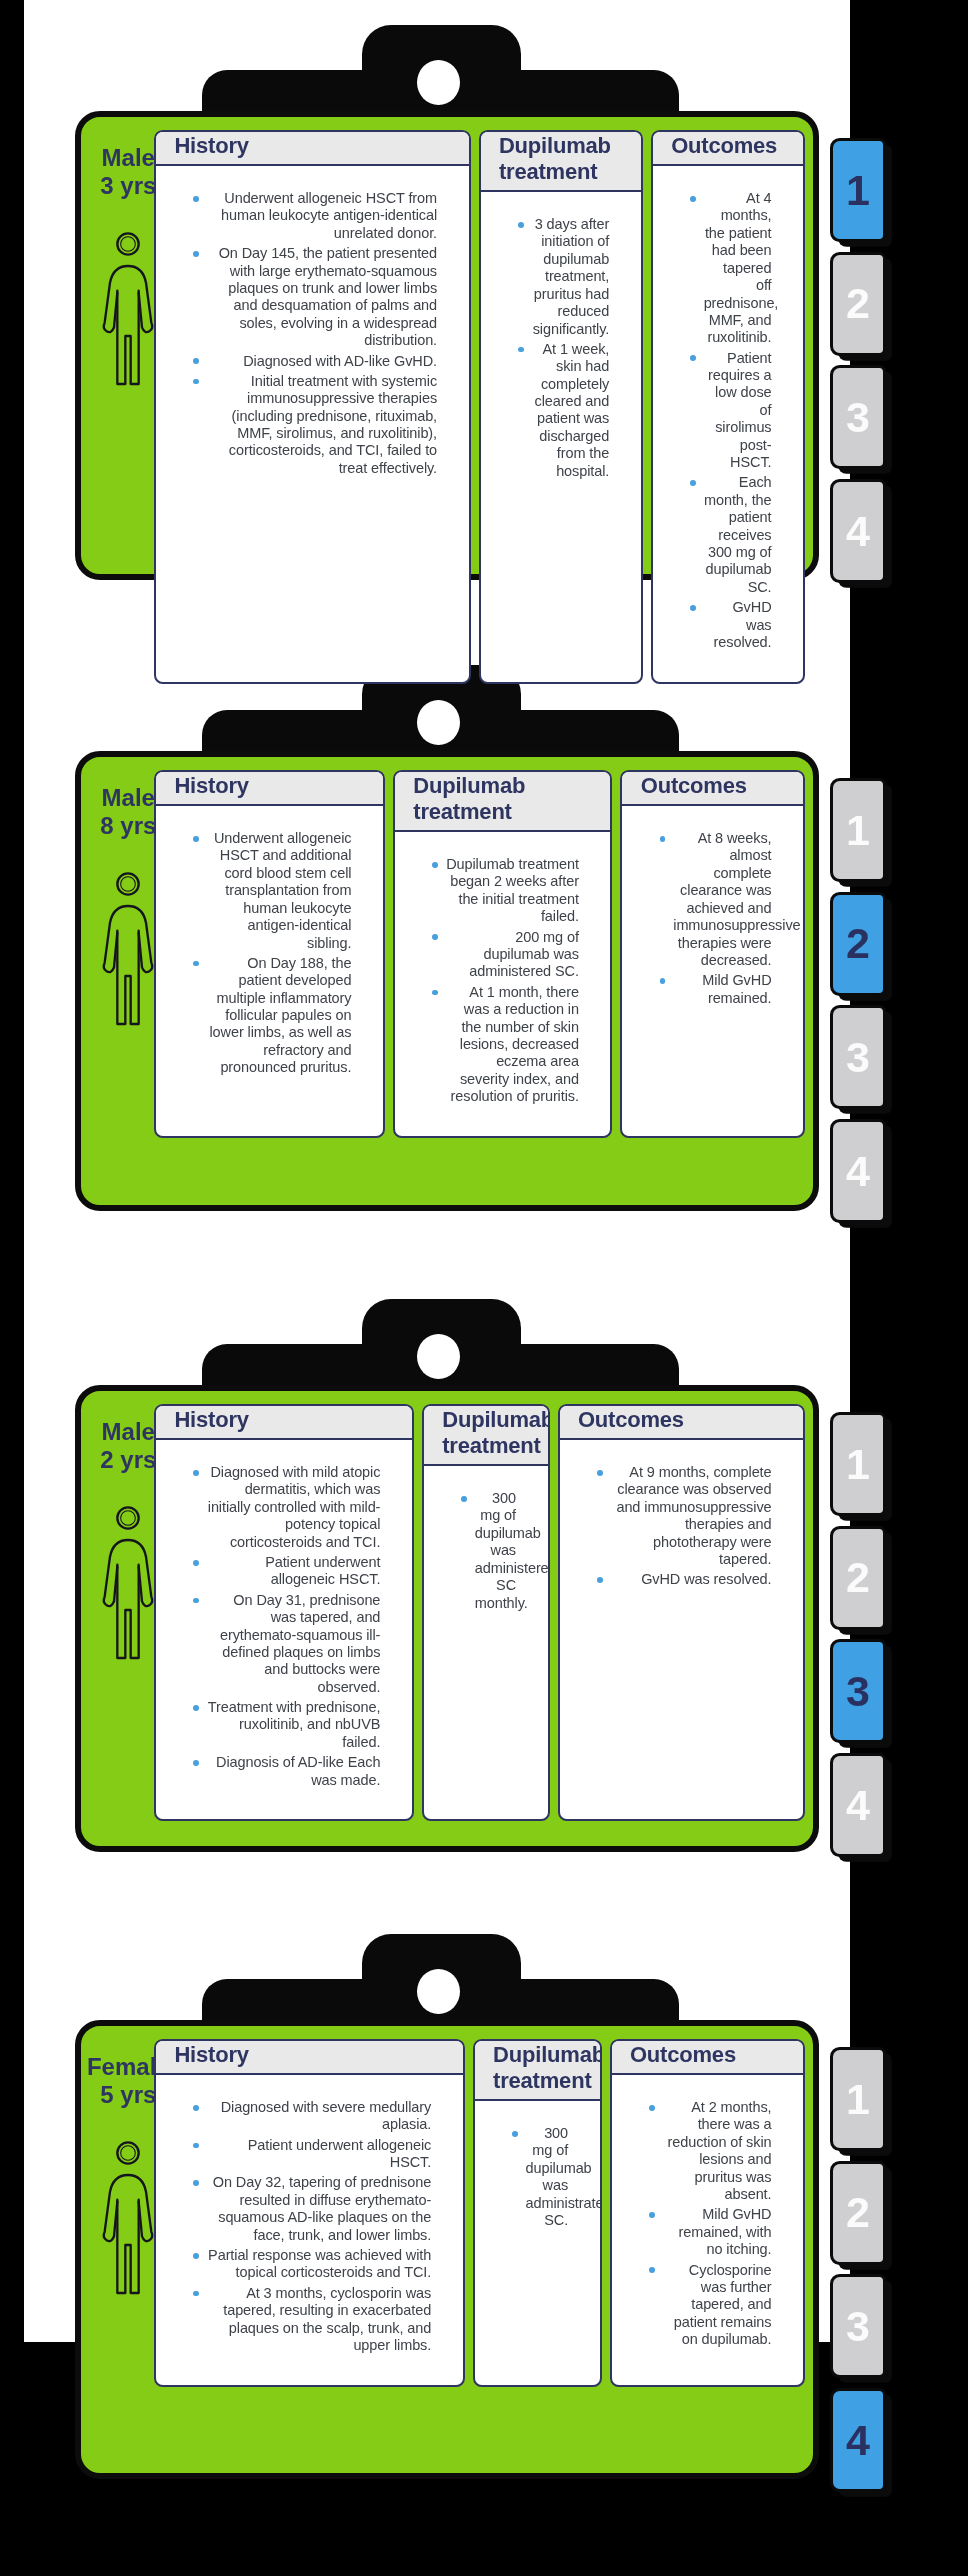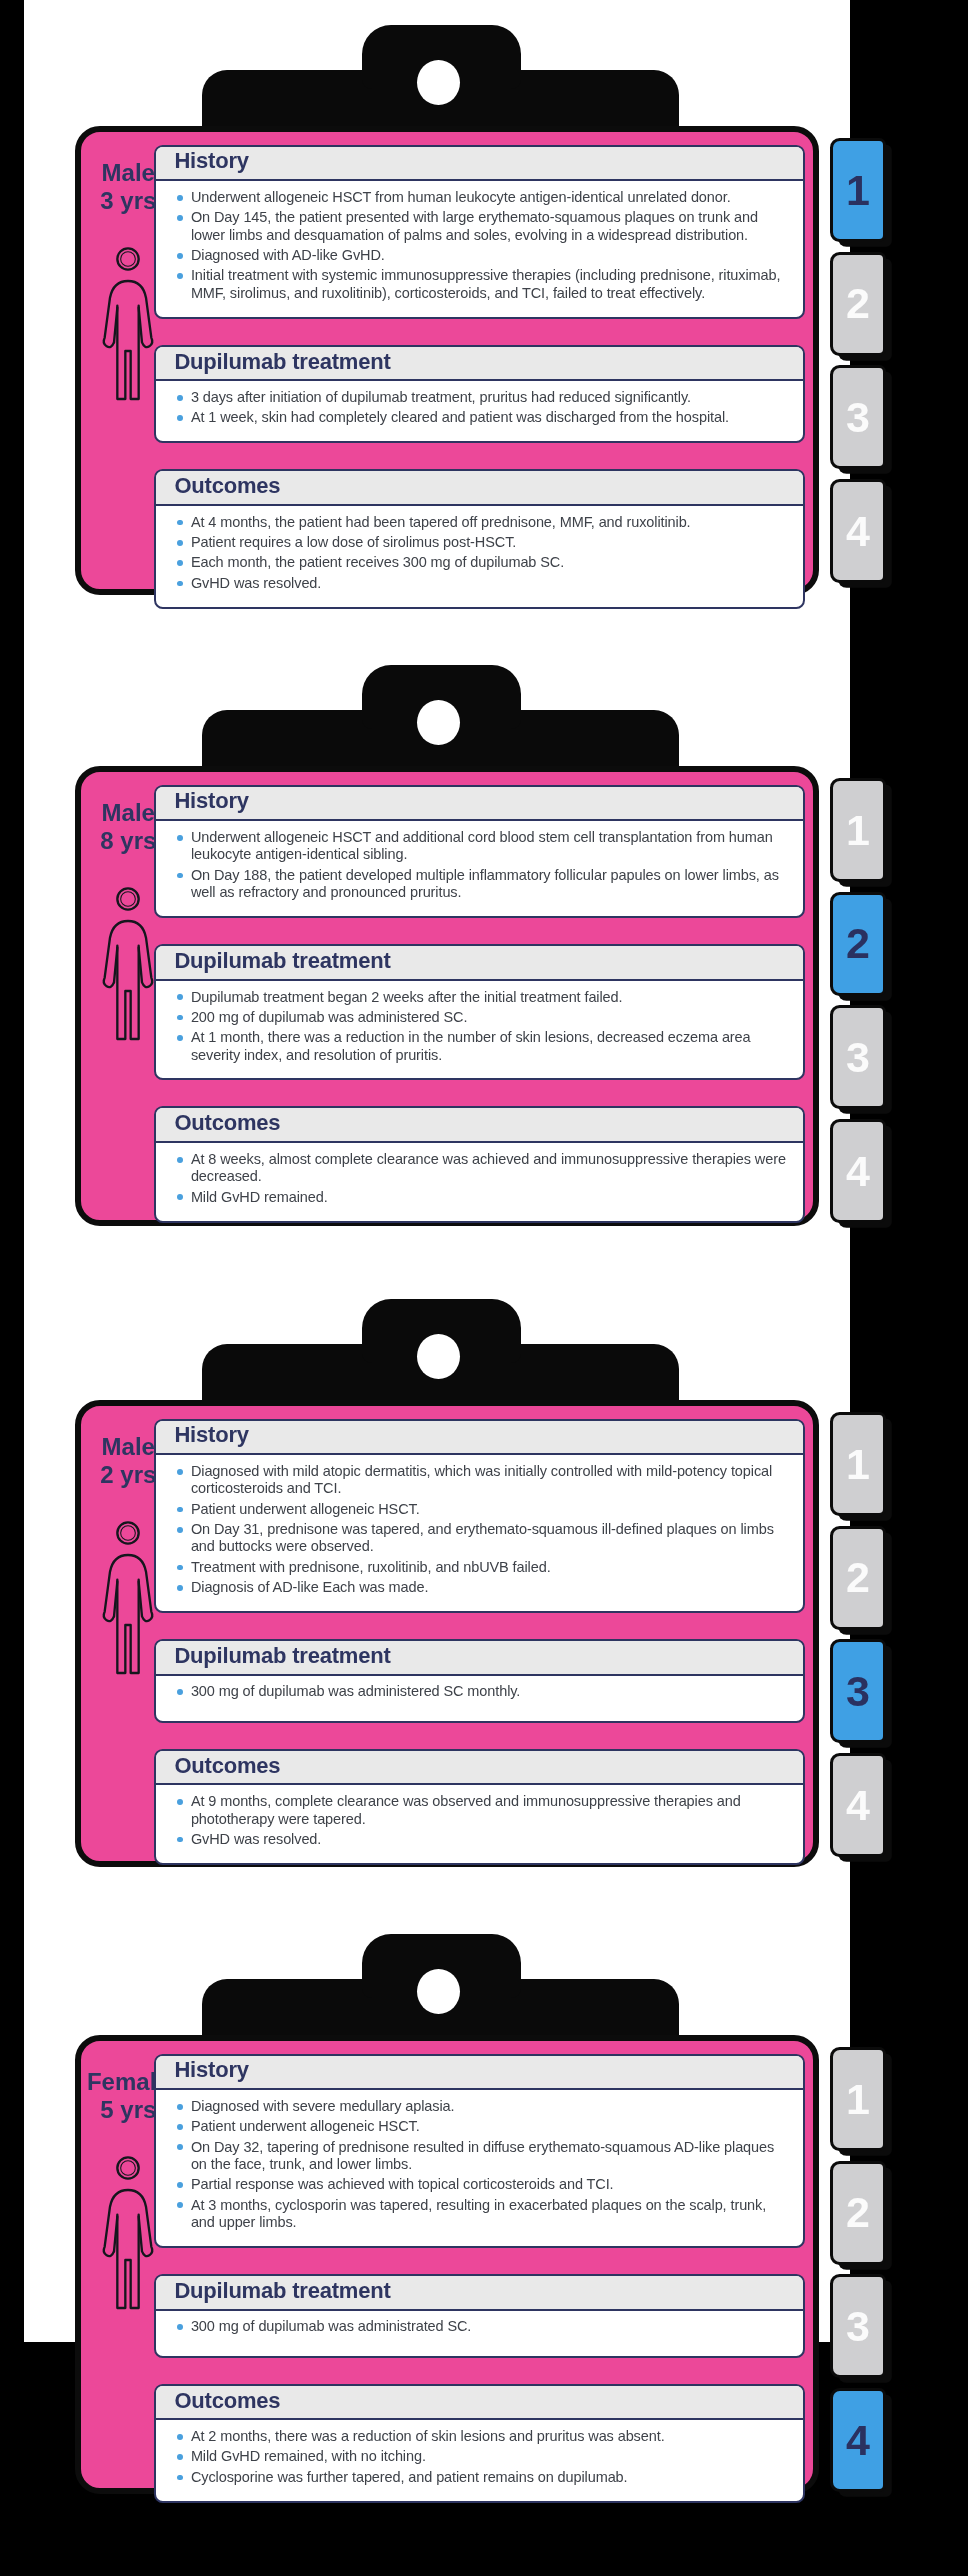--- a/index.html
+++ b/index.html
@@ -18,35 +18,35 @@
   .group{position:absolute;left:75px;width:819px;}
   
   .clip{position:absolute;left:0;top:0;width:744px;height:107px;}
   .clip-base{position:absolute;left:127px;top:45px;width:477px;height:60px;
     background:#0a0a0a;border-radius:25px 25px 0 0;}
   .clip-top{position:absolute;left:287px;top:0;width:159px;height:64px;
     background:#0a0a0a;border-radius:29px 29px 9.7px 9.7px;}
   .clip-hole{position:absolute;left:342px;top:35px;width:43px;height:45px;
     background:#ffffff;border-radius:50%;z-index:3;}
   
-  .card{position:absolute;left:0;top:101px;width:744px;
-    background:#ec4899;border:6.8px solid #0c0c0c;border-radius:25px;
+  .card{position:absolute;left:0;top:86px;width:744px;
+    background:#84cc16;border:6.8px solid #0c0c0c;border-radius:25px;
     box-sizing:border-box;z-index:2;}
   
   .patient{position:absolute;left:4.8px;top:27px;width:85px;text-align:center;}
   .p-sex,.p-age{font-weight:700;font-size:24px;line-height:28px;color:#2e3561;white-space:nowrap;}
   .person{display:block;margin:21px auto 0;width:60px;height:176px;}
   
   .sections{position:absolute;left:73px;top:12.6px;width:651px;
-    display:flex;flex-direction:column;gap:26px;}
+    display:flex;flex-direction:row;gap:8px;}
   .sec{border:2.9px solid #2e3561;border-radius:8.7px;background:#ffffff;overflow:hidden;}
   .sec-h{background:#e9e9e9;border-bottom:2.9px solid #2e3561;
     padding:1.9px 9.7px 4.8px 18.4px;font-size:22px;font-weight:700;color:#2e3561;
     letter-spacing:-0.2px;}
-  .sec-b{list-style:none;margin:0;padding:7.8px 15.5px 11.6px 18.4px;min-height:45px;box-sizing:border-box;}
+  .sec-b{list-style:none;margin:16px;padding:7.8px 15.5px 11.6px 18.4px;min-height:45px;box-sizing:border-box;text-align:right;}
   .sec-b li{position:relative;padding-left:16.5px;margin:0 0 2.9px 0;
     font-size:14.5px;line-height:17.4px;color:#3e4249;letter-spacing:-0.1px;}
   .sec-b li::before{content:"";position:absolute;left:2.9px;top:5.8px;width:5.8px;height:5.8px;
     border-radius:50%;background:#4aa0de;}
   
   .tabs{position:absolute;left:755px;top:113px;width:68px;}
   .tab{width:56px;height:104px;margin-bottom:9.7px;box-sizing:border-box;
     background:#cfcfd1;border:3.9px solid #0b0b0b;
     border-radius:9.7px 6.8px 6.8px 9.7px;
     box-shadow:6.8px 5.8px 0 -1px #0b0b0b;

